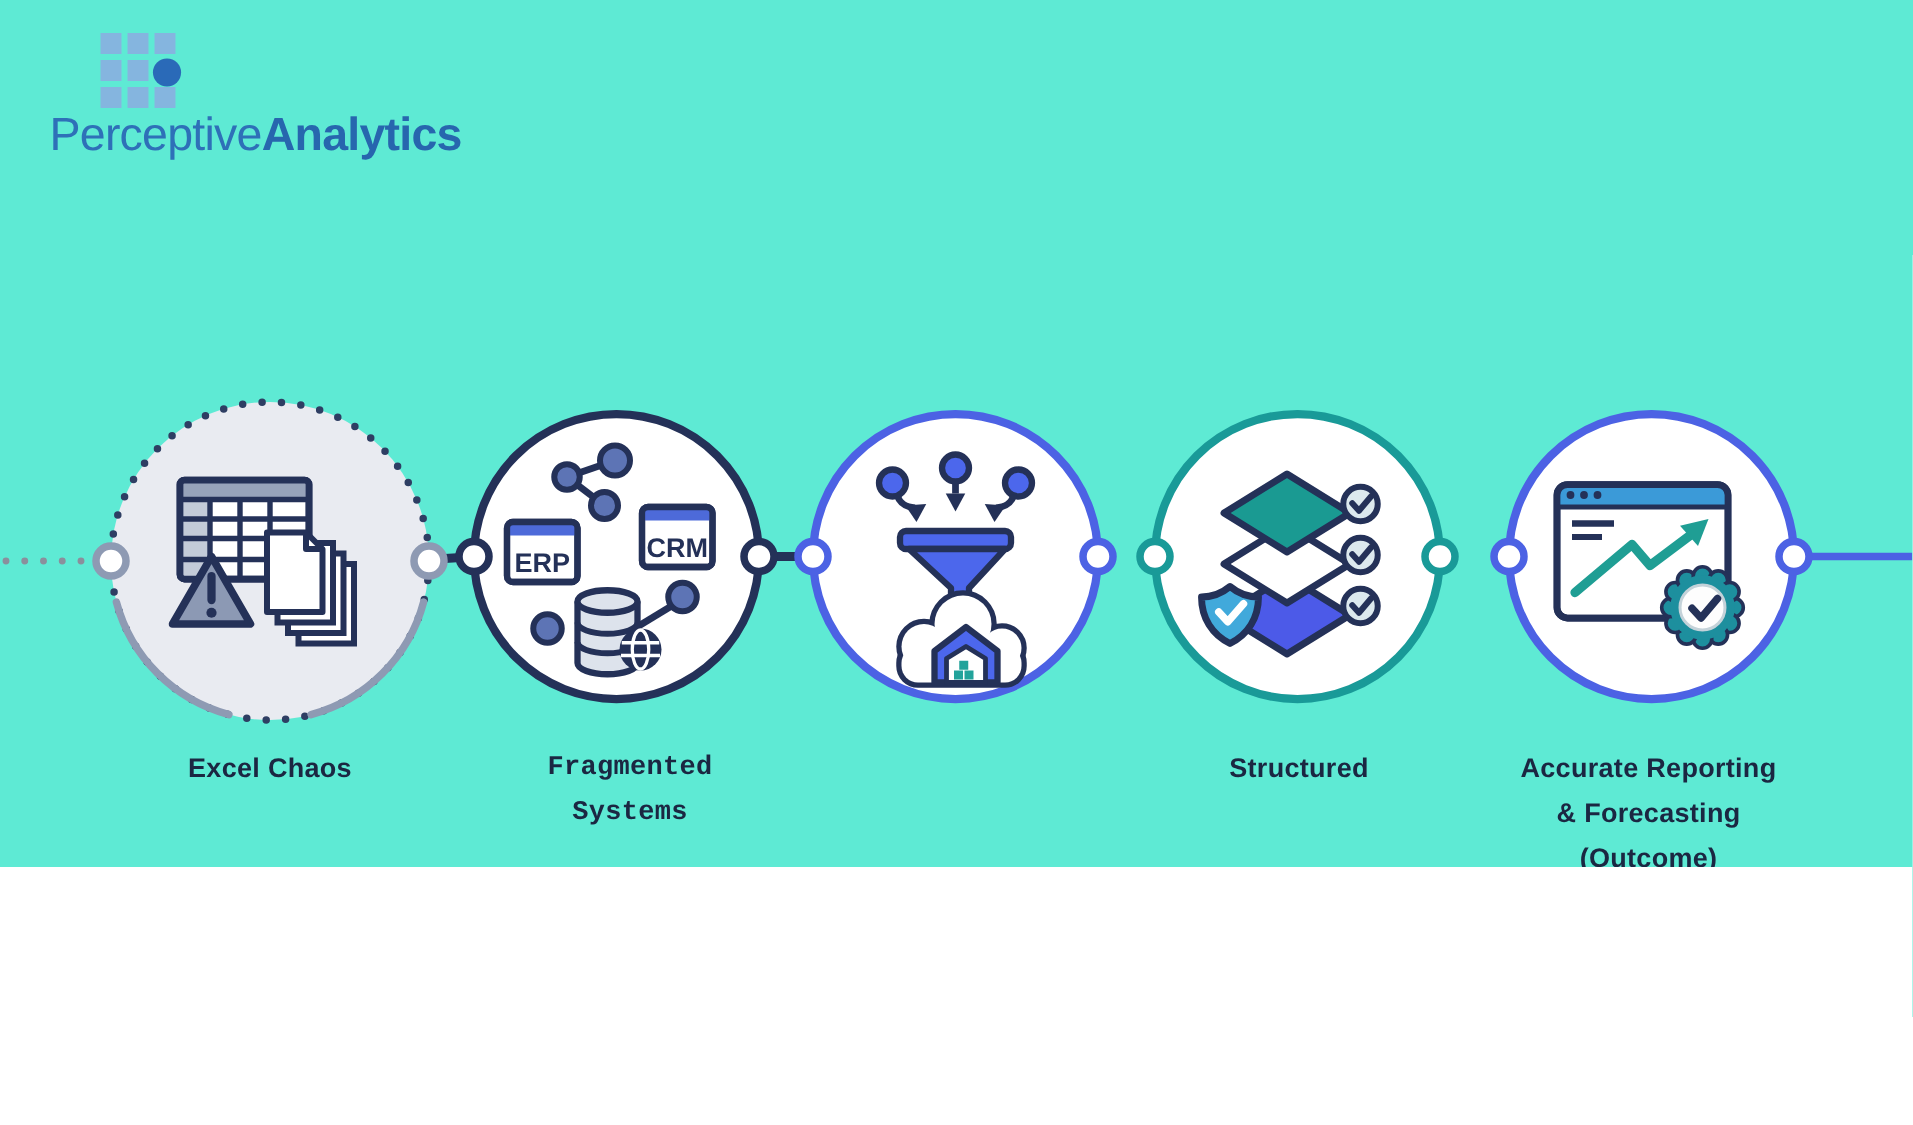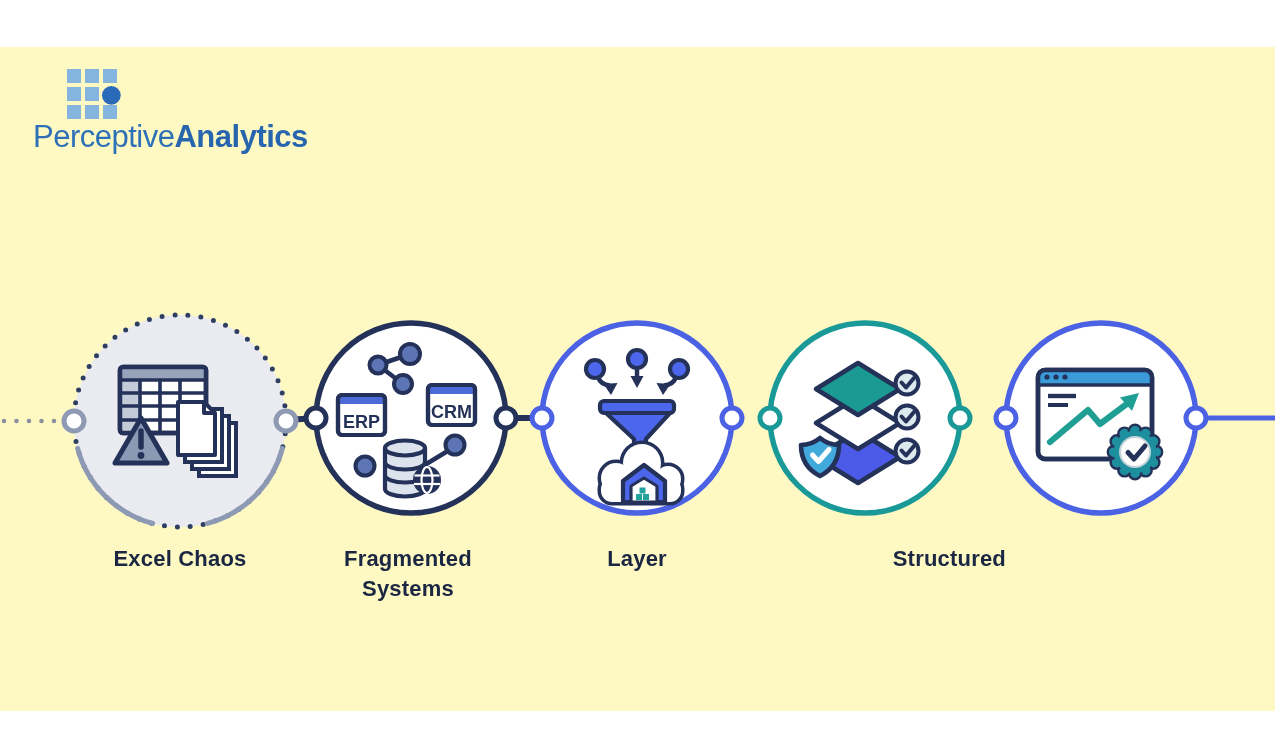--- a/index.html
+++ b/index.html
@@ -19,33 +19,33 @@
     --tri:#8c99b4;
     --node:#5d74b5;
     --label:#1b2742;
     --logo-text:#2e70b8;
     --logo-text-bold:#2766ae;
     --logo-sq:#85b5df;
     --logo-dot:#2a6ab8;
   }
   html,body{margin:0;padding:0;}
   body{background:#ffffff;font-family:"Liberation Sans",sans-serif;}
-  .page{position:relative;width:1275px;height:664px;background:#fef9c3;overflow:hidden;margin-top:47px;}
+  .page{position:relative;width:1275px;height:578px;background:#5eead4;overflow:hidden;}
   .logo{position:absolute;left:0;top:0;width:340px;height:120px;}
   .logo-grid{position:absolute;left:67px;top:22px;display:grid;grid-template-columns:repeat(3,14px);grid-template-rows:repeat(3,14px);gap:4px;}
   .logo-grid .sq{background:var(--logo-sq);}
   .logo-grid .dot{background:var(--logo-dot);border-radius:50%;transform:scale(1.34) translate(1px,1px);}
   .logo-text{position:absolute;left:33px;top:72px;font-size:31px;letter-spacing:-0.5px;white-space:nowrap;}
   .logo-text .lt{color:var(--logo-text);font-weight:400;}
   .logo-text .lb{color:var(--logo-text-bold);font-weight:700;}
   .diagram-svg{position:absolute;left:0;top:0;}
   .step-label{position:absolute;top:497px;width:280px;text-align:center;
-    font-weight:700;font-size:22px;line-height:30px;color:var(--label);letter-spacing:0.2px;}
+    font-weight:700;font-size:18px;line-height:30px;color:var(--label);letter-spacing:0.2px;}
   .step-label span{display:block;}
-  .lbl-1{left:40px;} .lbl-2{left:268px;} .lbl-3{left:497px;} .lbl-4{left:726px;text-align:right;} .lbl-5{left:959px;}
+  .lbl-1{left:40px;} .lbl-2{left:280px;font-family:Liberation Mono, monospace;} .lbl-3{left:497px;} .lbl-4{left:726px;} .lbl-5{left:959px;}
   text.win-label{font-family:"Liberation Sans",sans-serif;font-weight:700;fill:var(--navy);}
 </style>
 </head>
 <body>
 
 <div class="page">
 
   <div class="logo">
     <div class="logo-grid">
       <div class="sq"></div>
@@ -257,19 +257,23 @@
   </svg>
 
   <div class="step-label lbl-1">
     <span>Excel Chaos</span>
   </div>
   <div class="step-label lbl-2">
     <span>Fragmented</span>
     <span>Systems</span>
   </div>
   <div class="step-label lbl-3">
-    <span>Layer</span>
   </div>
   <div class="step-label lbl-4">
     <span>Structured</span>
   </div>
+  <div class="step-label lbl-5">
+    <span>Accurate Reporting</span>
+    <span>&amp; Forecasting</span>
+    <span>(Outcome)</span>
+  </div>
 
 </div>
 
 </body></html>

